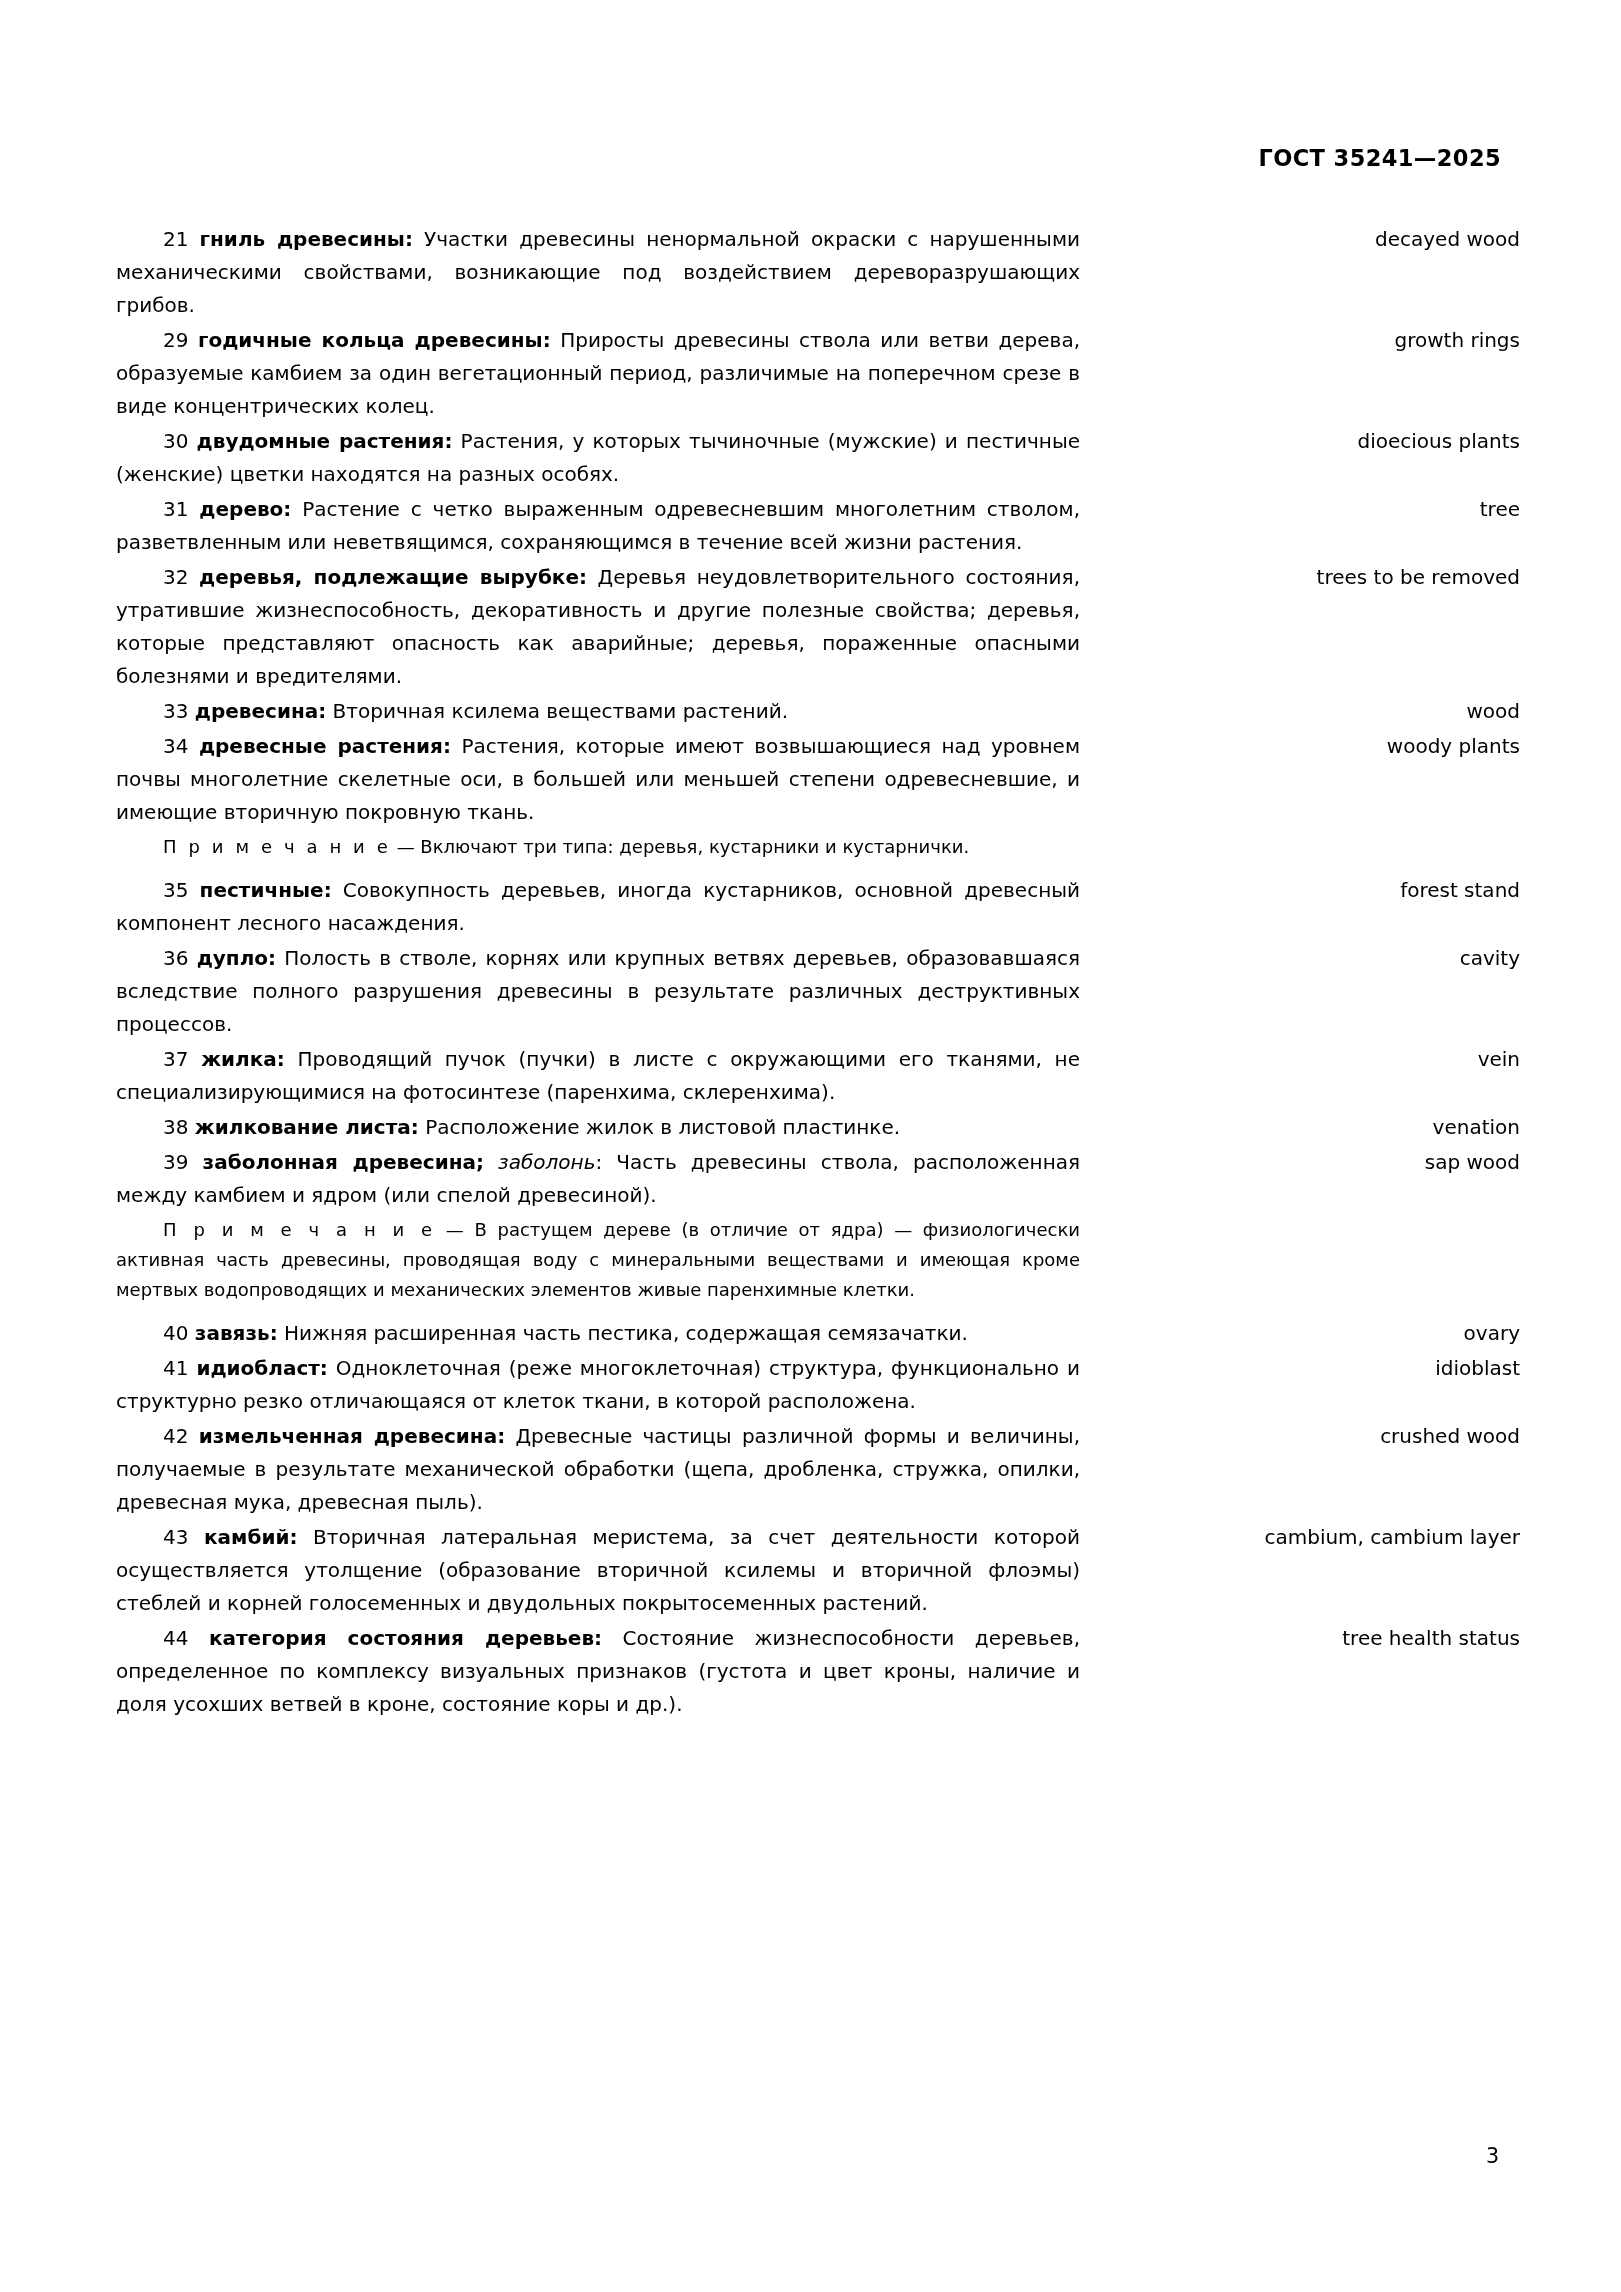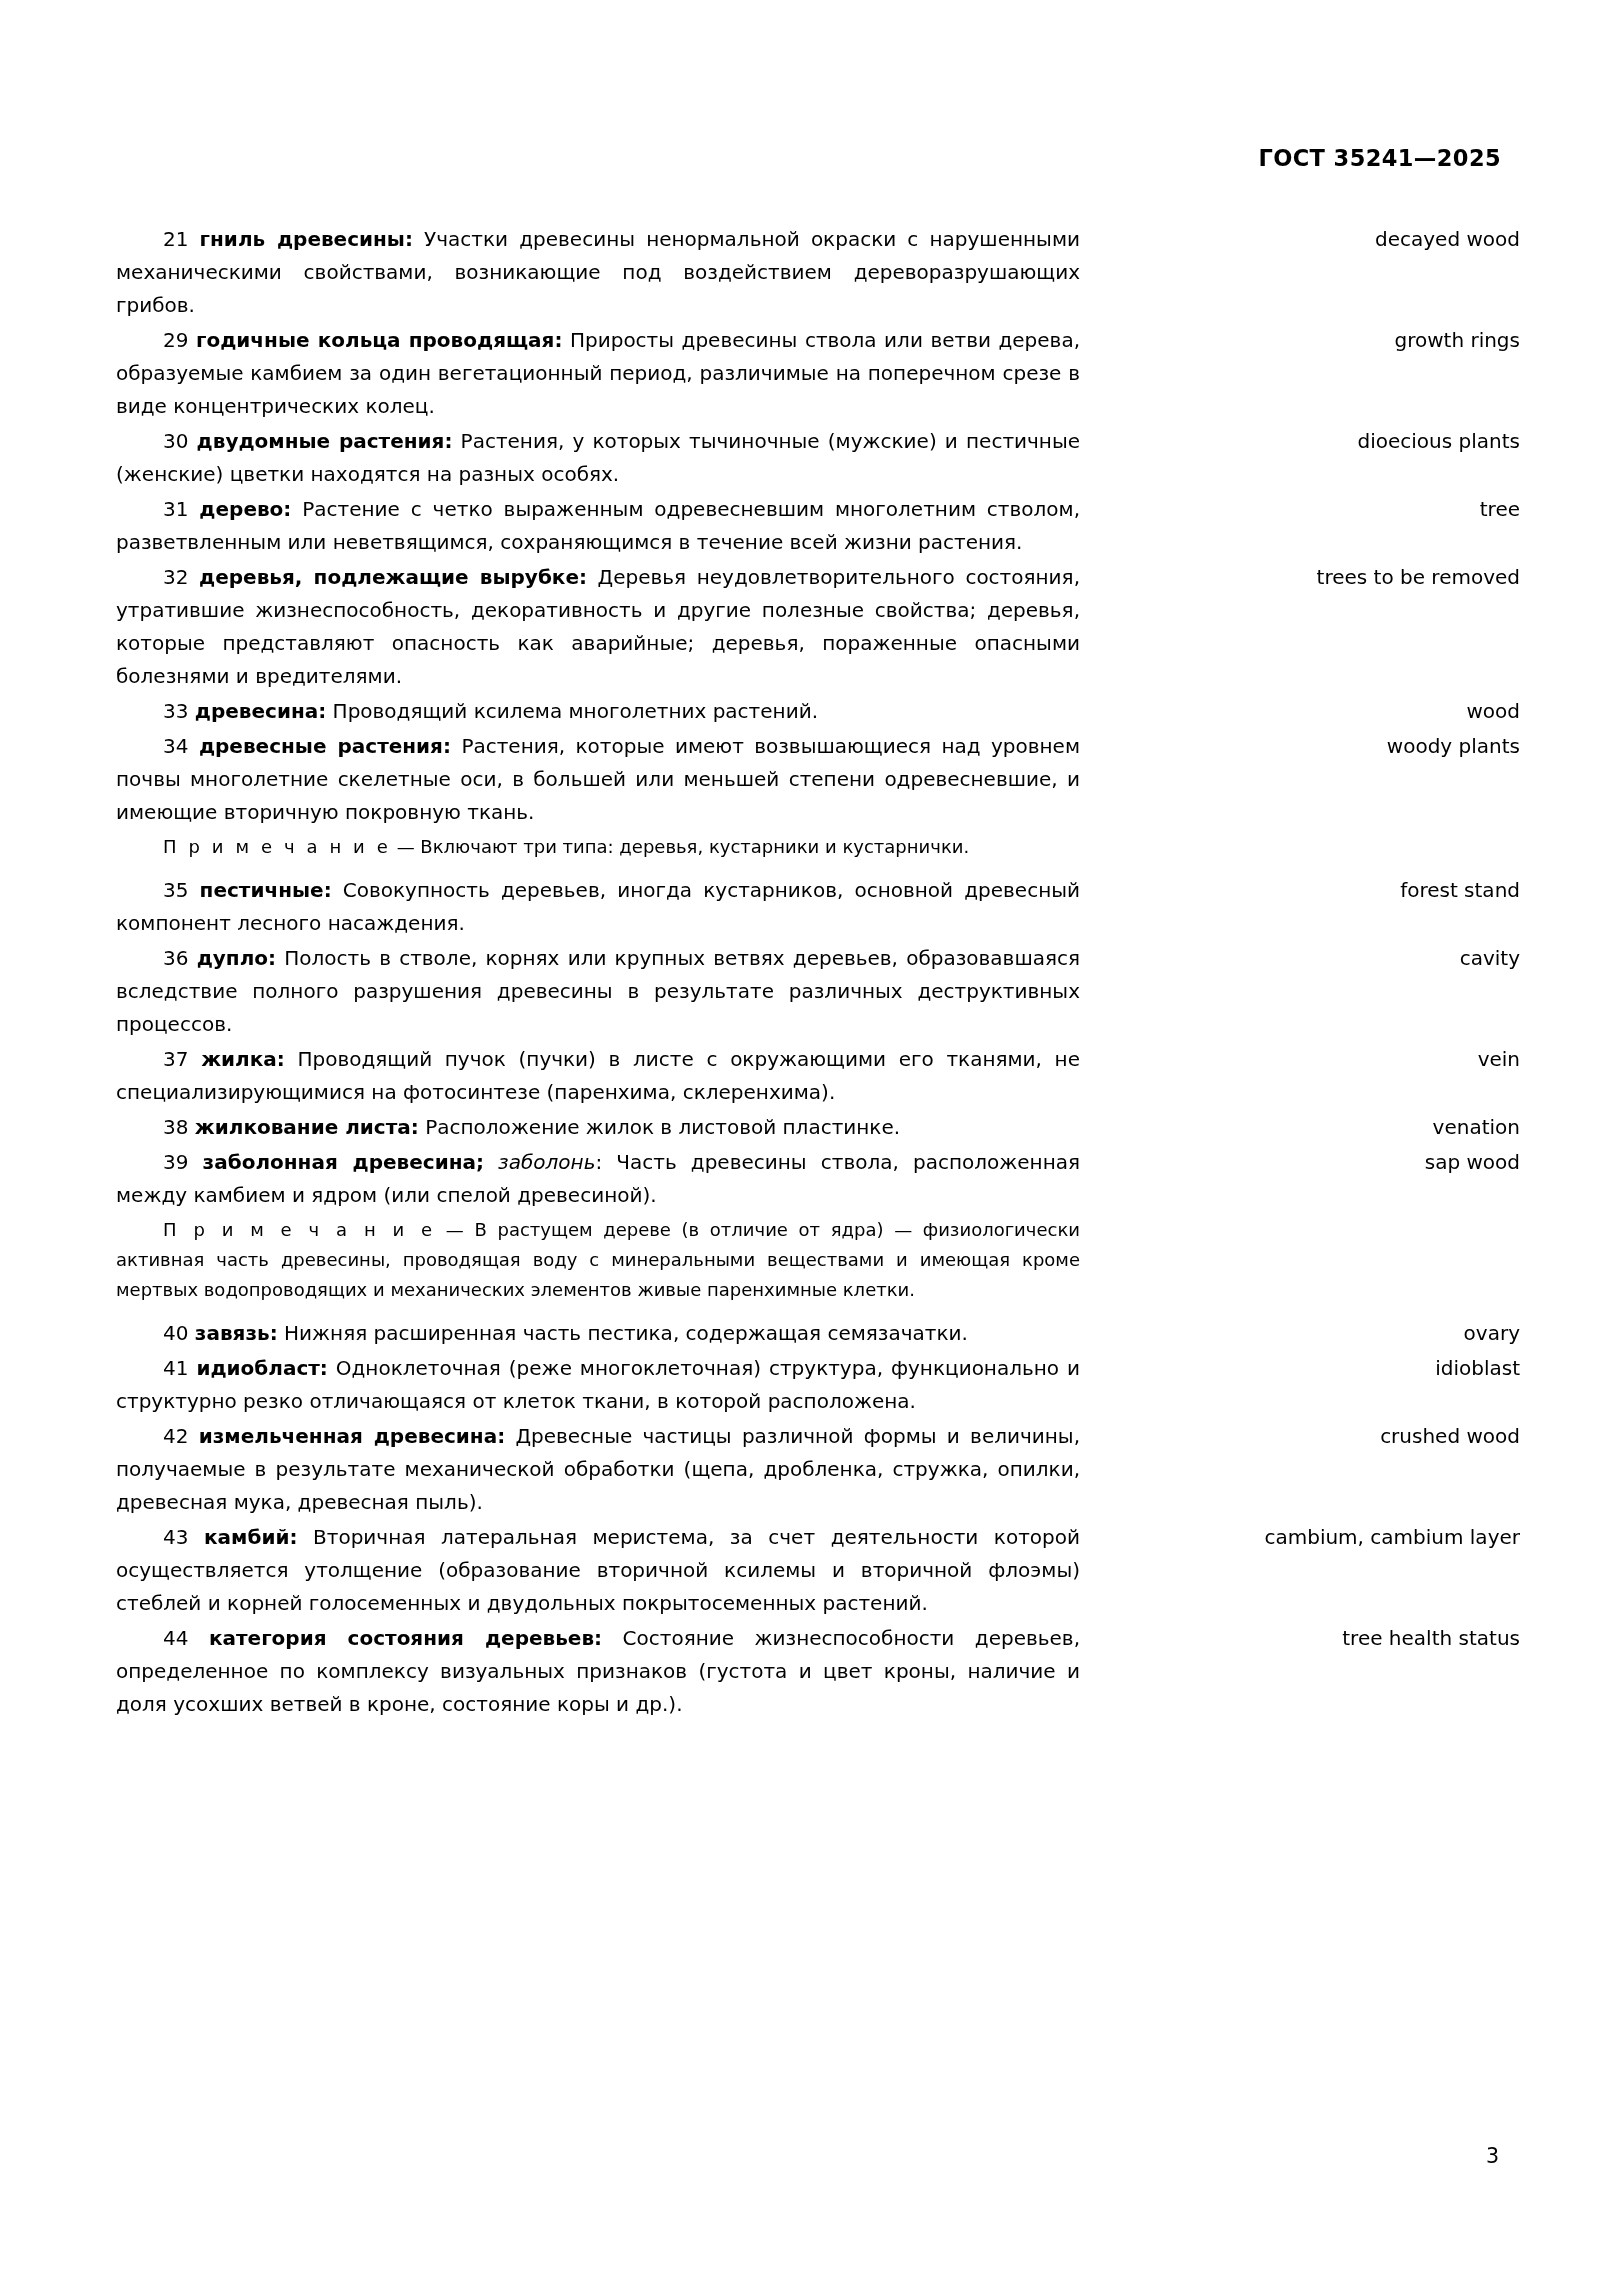--- a/index.html
+++ b/index.html
@@ -103,41 +103,41 @@
   <div class="header">ГОСТ 35241—2025</div>
 
   <div class="content">
 
     <div class="entry">
       <div class="ru"><span class="ind"></span><span class="num">21</span> <span class="term">гниль древесины:</span><span> Участки древесины ненормальной окраски с нарушенными механическими свойствами, возникающие под воздействием дереворазрушающих грибов.</span></div>
       <div class="en">decayed wood</div>
     </div>
 
     <div class="entry">
-      <div class="ru"><span class="ind"></span><span class="num">29</span> <span class="term">годичные кольца проводящая:</span><span> Приросты древесины ствола или ветви дерева, образуемые камбием за один вегетационный период, различимые на поперечном срезе в виде концентрических колец.</span></div>
+      <div class="ru"><span class="ind"></span><span class="num">29</span> <span class="term">годичные кольца древесины:</span><span> Приросты древесины ствола или ветви дерева, образуемые камбием за один вегетационный период, различимые на поперечном срезе в виде концентрических колец.</span></div>
       <div class="en">growth rings</div>
     </div>
 
     <div class="entry">
       <div class="ru"><span class="ind"></span><span class="num">30</span> <span class="term">двудомные растения:</span><span> Растения, у которых тычиночные (мужские) и пестичные (женские) цветки находятся на разных особях.</span></div>
       <div class="en">dioecious plants</div>
     </div>
 
     <div class="entry">
       <div class="ru"><span class="ind"></span><span class="num">31</span> <span class="term">дерево:</span><span> Растение с четко выраженным одревесневшим многолетним стволом, разветвленным или неветвящимся, сохраняющимся в течение всей жизни растения.</span></div>
       <div class="en">tree</div>
     </div>
 
     <div class="entry">
       <div class="ru"><span class="ind"></span><span class="num">32</span> <span class="term">деревья, подлежащие вырубке:</span><span> Деревья неудовлетворительного состояния, утратившие жизнеспособность, декоративность и другие полезные свойства; деревья, которые представляют опасность как аварийные; деревья, пораженные опасными болезнями и вредителями.</span></div>
       <div class="en">trees to be removed</div>
     </div>
 
     <div class="entry">
-      <div class="ru"><span class="ind"></span><span class="num">33</span> <span class="term">древесина:</span><span> Проводящий ксилема многолетних растений.</span></div>
+      <div class="ru"><span class="ind"></span><span class="num">33</span> <span class="term">древесина:</span><span> Вторичная ксилема веществами растений.</span></div>
       <div class="en">wood</div>
     </div>
 
     <div class="entry">
       <div class="ru"><span class="ind"></span><span class="num">34</span> <span class="term">древесные растения:</span><span> Растения, которые имеют возвышающиеся над уровнем почвы многолетние скелетные оси, в большей или меньшей степени одревесневшие, и имеющие вторичную покровную ткань.</span></div>
       <div class="en">woody plants</div>
     </div>
 
     <div class="note"><span class="ind"></span><span class="note-label">П р и м е ч а н и е</span><span> — Включают три типа: деревья, кустарники и кустарнички.</span></div>
 

